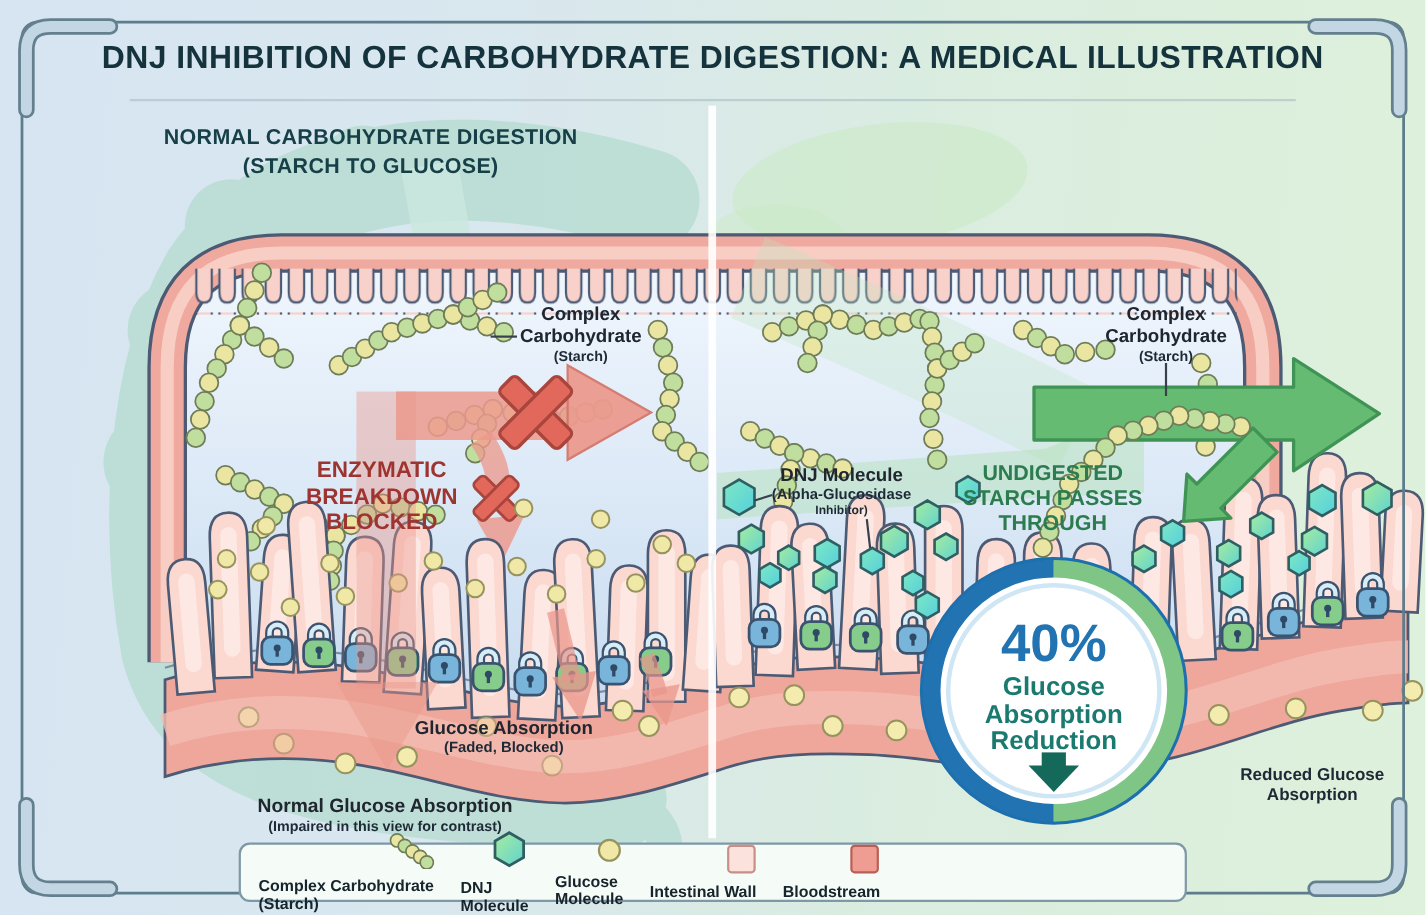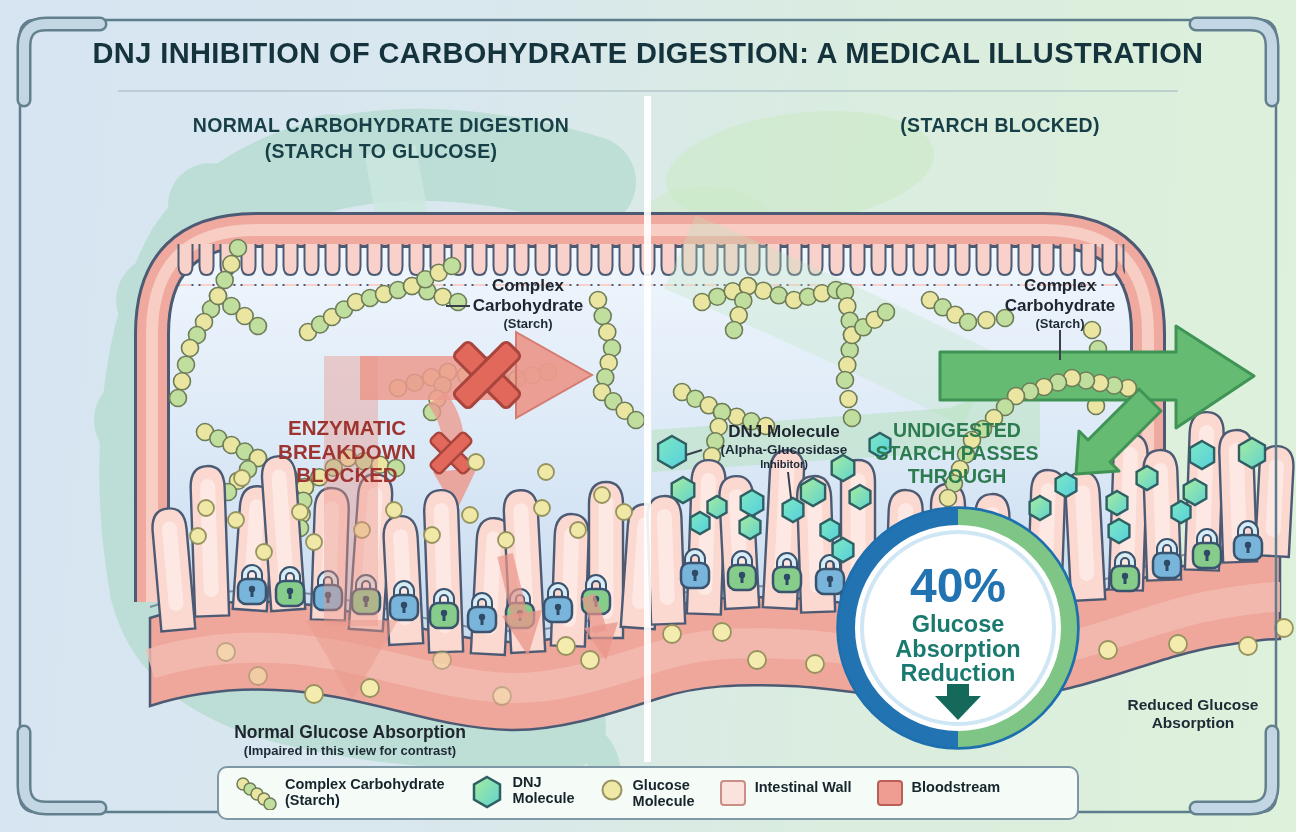--- a/index.html
+++ b/index.html
@@ -3,32 +3,32 @@
 <meta charset="utf-8">
 <style>
   html,body{margin:0;padding:0;}
   .canvas{position:relative;width:1296px;height:832px;overflow:hidden;
     background:linear-gradient(95deg,#d7e5f3 0%,#d9e7ee 35%,#daeddf 65%,#def1db 100%);
     font-family:"Liberation Sans",sans-serif;}
   svg.art{position:absolute;left:0;top:0;}
   .txt{position:absolute;z-index:5;text-align:center;transform:translateX(-50%);
     color:#1e2936;font-weight:700;line-height:1.18;white-space:nowrap;}
   .title{left:648px;top:36px;font-size:29px;font-weight:800;color:#14333c;letter-spacing:.4px;}
-  .head{font-size:19.5px;font-weight:800;color:#173f47;line-height:1.35;letter-spacing:.3px;margin-left:44px;}
+  .head{font-size:19.5px;font-weight:800;color:#173f47;line-height:1.35;letter-spacing:.3px;}
   .lbl-big{font-size:17px;color:#20262f;}
   .lbl-small{font-size:13px;}
   .enz{left:347px;top:416px;font-size:20.5px;font-weight:800;color:#9e3430;line-height:23.5px;}
   .und{left:957px;top:419px;font-size:19.5px;font-weight:800;color:#2d7c50;line-height:23px;}
   .badge-txt{left:958px;top:560px;z-index:7;}
   .badge-val{font-size:48px;font-weight:800;color:#2273b1;line-height:52px;}
   .badge-line{font-size:23.5px;font-weight:800;color:#1a7a70;line-height:24.5px;}
   .legend{position:absolute;left:217px;top:766px;width:862px;height:54px;z-index:6;
     background:#f5fbf6;border:2px solid #7f98a6;border-radius:10px;
     display:flex;align-items:center;gap:24px;padding:0 16px;box-sizing:border-box;}
-  .lg-item{display:flex;align-items:flex-start;gap:8px;}
+  .lg-item{display:flex;align-items:flex-end;gap:8px;flex-direction:column;}
   .lg-text{font-size:14.5px;font-weight:700;color:#16242c;line-height:16px;text-align:left;}
 </style>
 </head>
 <body>
 
 <div class="canvas">
 
 <svg class="art" width="1296" height="832" viewBox="0 0 1296 832">
   <defs>
     <linearGradient id="lumen" x1="0" y1="0" x2="0" y2="1">
@@ -612,52 +612,55 @@
   </g>
 </svg>
 
 <div class="txt title">DNJ INHIBITION OF CARBOHYDRATE DIGESTION: A MEDICAL ILLUSTRATION</div>
 
 <div class="txt head" style="left:337px;top:112px;">
   <div>NORMAL CARBOHYDRATE DIGESTION</div>
   <div>(STARCH TO GLUCOSE)</div>
 </div>
 <div class="txt head" style="left:956px;top:112px;">
-  <div>(STARCH BLOCKED)</div>
 </div>
 
 <div class="txt" style="left:528px;top:276px;">
   <div class="lbl-big">Complex</div>
   <div class="lbl-big">Carbohydrate</div>
   <div class="lbl-small">(Starch)</div>
 </div>
 <div class="txt" style="left:1060px;top:276px;">
   <div class="lbl-big">Complex</div>
   <div class="lbl-big">Carbohydrate</div>
   <div class="lbl-small">(Starch)</div>
 </div>
 
 <div class="txt enz">
   <div>ENZYMATIC</div>
   <div>BREAKDOWN</div>
   <div>BLOCKED</div>
 </div>
 
-<div class="txt" style="left:784px;top:422px;">
+<div class="txt" style="left:765px;top:422px;">
   <div class="lbl-big">DNJ Molecule</div>
   <div class="lbl-small" style="font-size:13.5px;">(Alpha-Glucosidase</div>
   <div class="lbl-small" style="font-size:11px;">Inhibitor)</div>
 </div>
 
 <div class="txt und">
   <div>UNDIGESTED</div>
   <div>STARCH PASSES</div>
   <div>THROUGH</div>
 </div>
 
+<div class="txt" style="left:458px;top:652px;">
+  <div class="lbl-big">Glucose Absorption</div>
+  <div class="lbl-small" style="font-size:13.5px;">(Faded, Blocked)</div>
+</div>
 
 <div class="txt" style="left:350px;top:722px;">
   <div class="lbl-big" style="font-size:17.5px;">Normal Glucose Absorption</div>
   <div class="lbl-small">(Impaired in this view for contrast)</div>
 </div>
 
 <div class="txt" style="left:1193px;top:696px;">
   <div style="font-size:15.5px;">Reduced Glucose</div>
   <div style="font-size:15.5px;">Absorption</div>
 </div>

